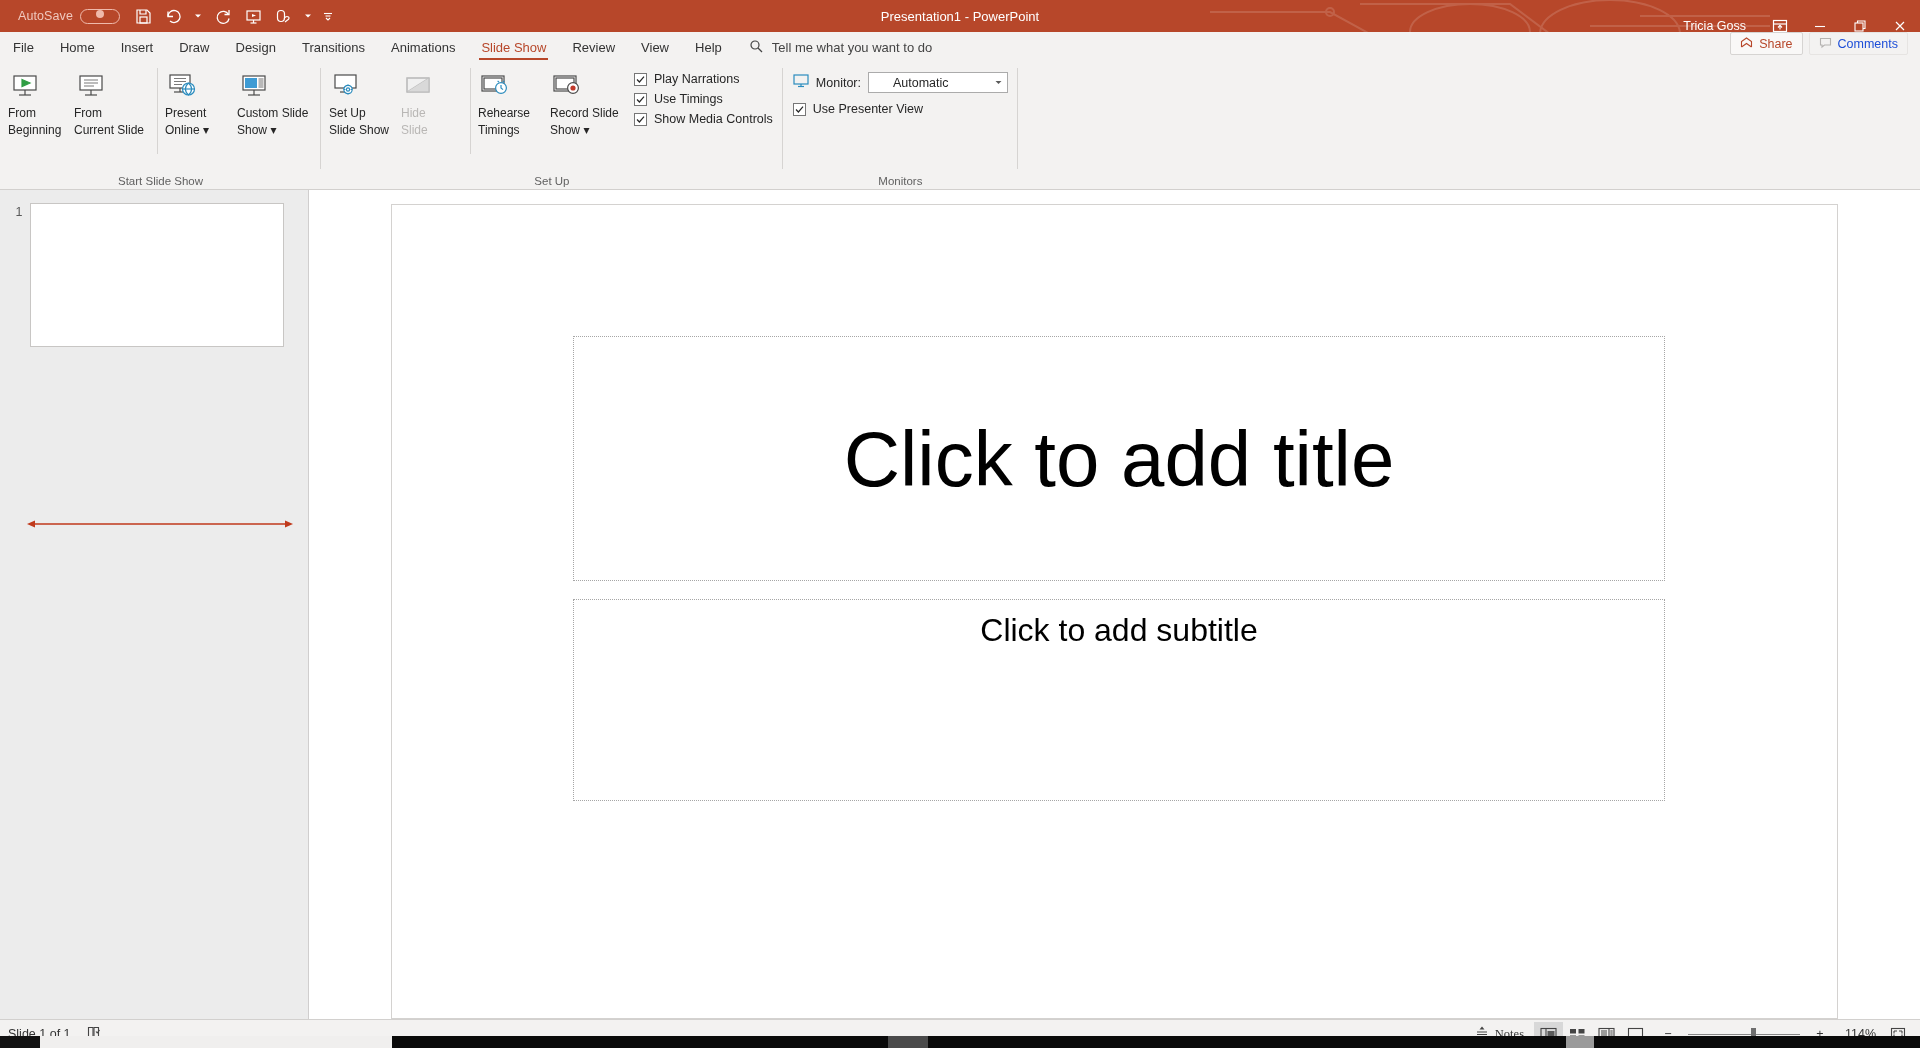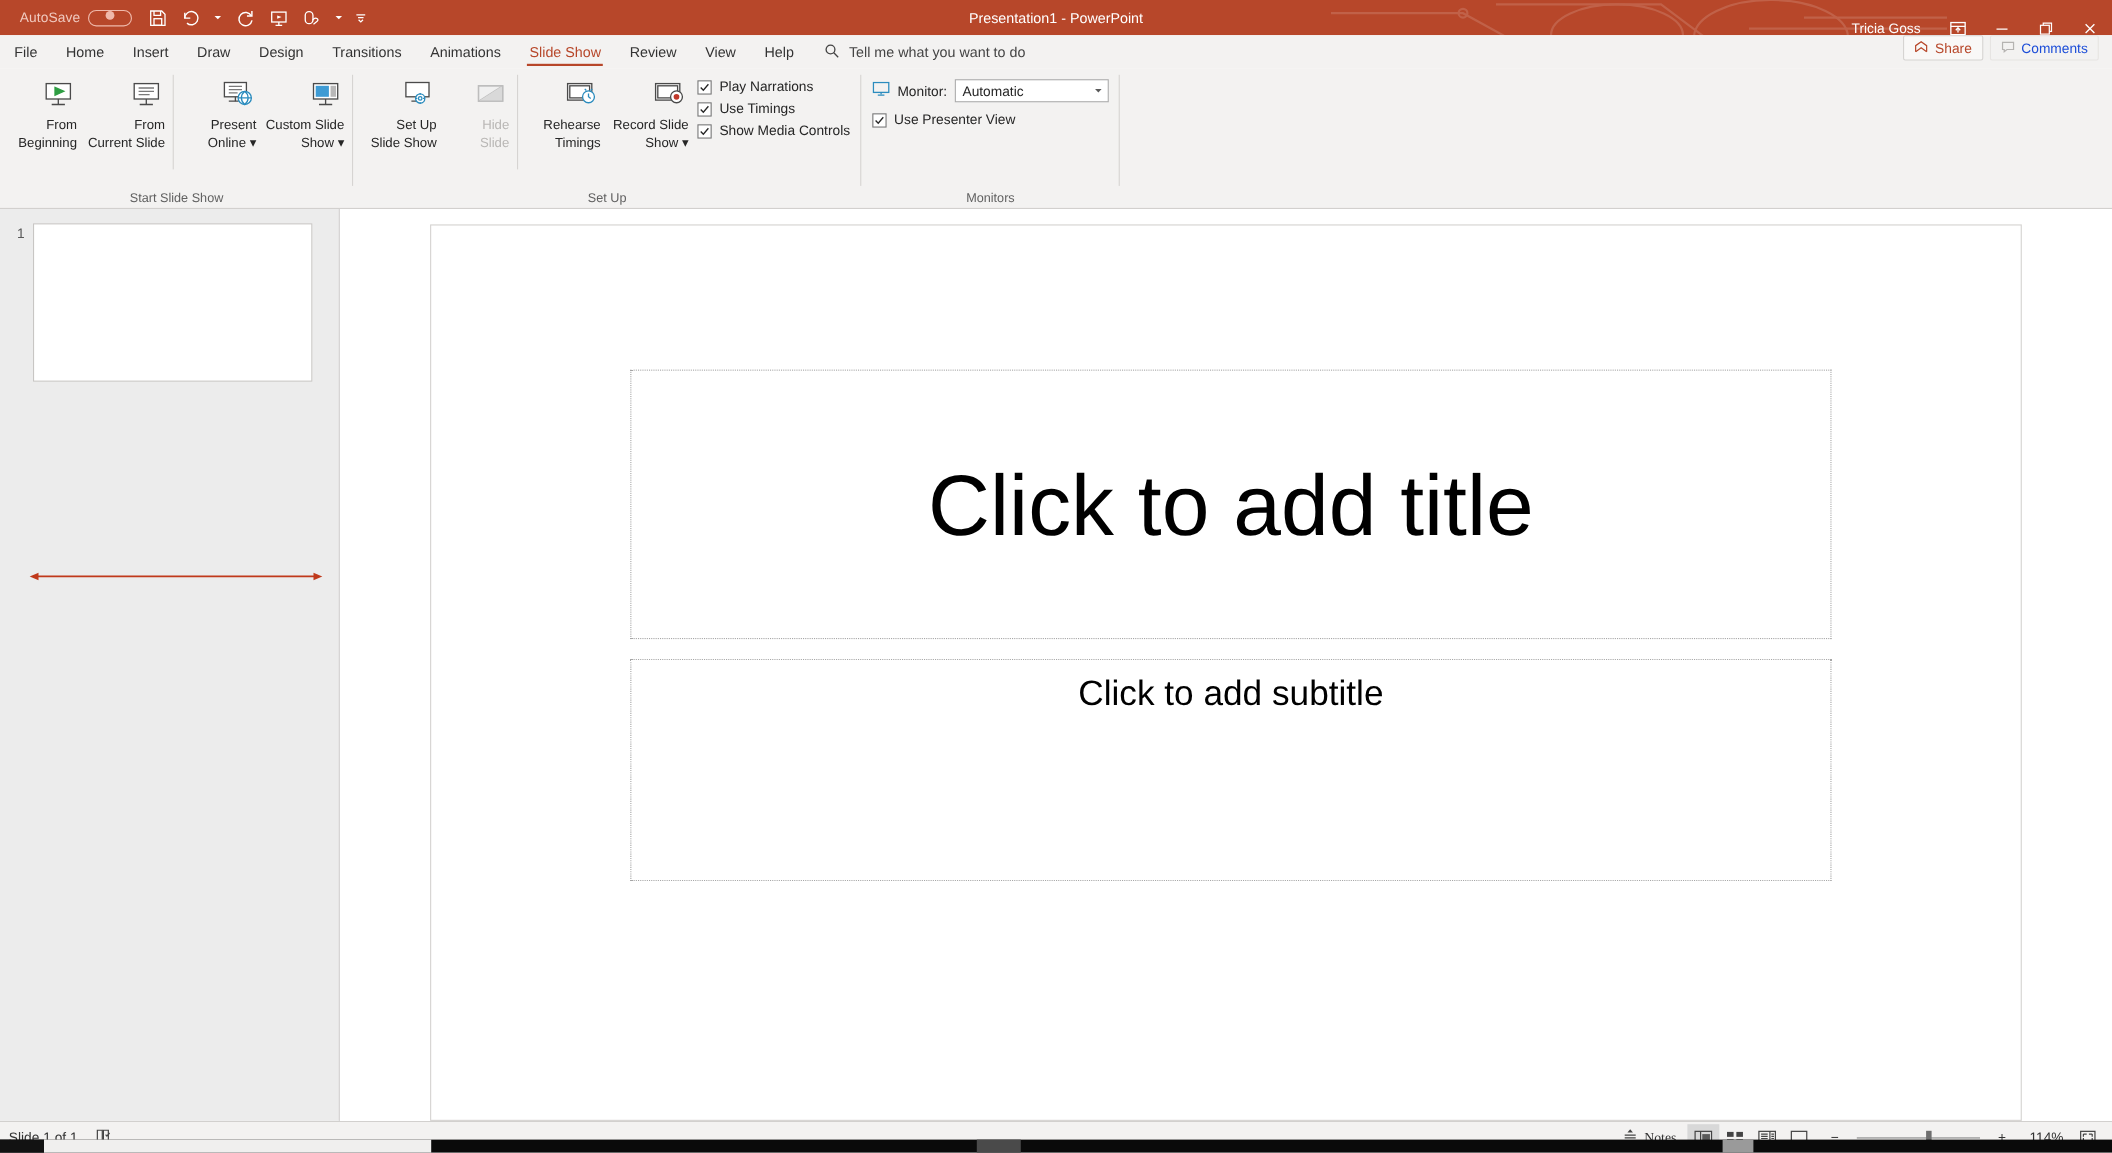--- a/index.html
+++ b/index.html
@@ -77,21 +77,21 @@
   .rgroup-title {
     height: 17px; font-size: 11.5px; color: #616161; text-align: center;
     display: flex; align-items: center; justify-content: center;
   }
   .rgroup::after {
     content: ""; position: absolute; right: 0; top: 6px; bottom: 20px; width: 1px; background: #d6d4d2;
   }
   .rgroup.nodiv::after { display: none; }
 
   .bigbtn {
-    display: flex; flex-direction: column; align-items: flex-end; width: 66px;
+    display: flex; flex-direction: column; align-items: flex-start; width: 66px;
     padding: 3px 2px 0 2px; cursor: default;
   }
   .bigbtn.w72 { width: 72px; }
   .bigbtn.w80 { width: 80px; }
   .bigbtn .ico { height: 34px; display: flex; align-items: flex-end; justify-content: center; }
   .bigbtn .lbl {
     font-size: 12px; color: #262626; text-align: center; line-height: 14px; margin-top: 3px;
     white-space: nowrap;
   }
   .bigbtn.disabled .lbl { color: #b9b7b5; }
@@ -102,21 +102,21 @@
   .chkbox {
     width: 13px; height: 13px; border: 1px solid #767676; background: #ffffff;
     display: flex; align-items: center; justify-content: center; flex: 0 0 13px;
   }
   .chkbox svg { display: block; }
 
   .monitors-body { display: flex; flex-direction: column; gap: 9px; padding: 10px 10px 0 10px; }
   .monrow { display: flex; align-items: center; gap: 7px; font-size: 12.5px; color: #262626; }
   .combo {
     width: 140px; height: 21px; border: 1px solid #ababab; background: #ffffff;
-    display: flex; align-items: center; padding: 0 4px 0 6px; font-size: 12.5px; color: #262626;
+    display: flex; align-items: center; padding: 0 4px 0 24px; font-size: 12.5px; color: #262626;
   }
   .combo .caret { margin-left: auto; }
 
   
   .work { flex: 1; display: flex; background: #ffffff; position: relative; min-height: 0; }
   .thumbpane {
     width: 309px; flex: 0 0 309px; background: #ececec; border-right: 1px solid #d0cece;
     position: relative; padding-top: 13px;
   }
   .thumb-row { display: flex; align-items: flex-start; padding-left: 8px; }

